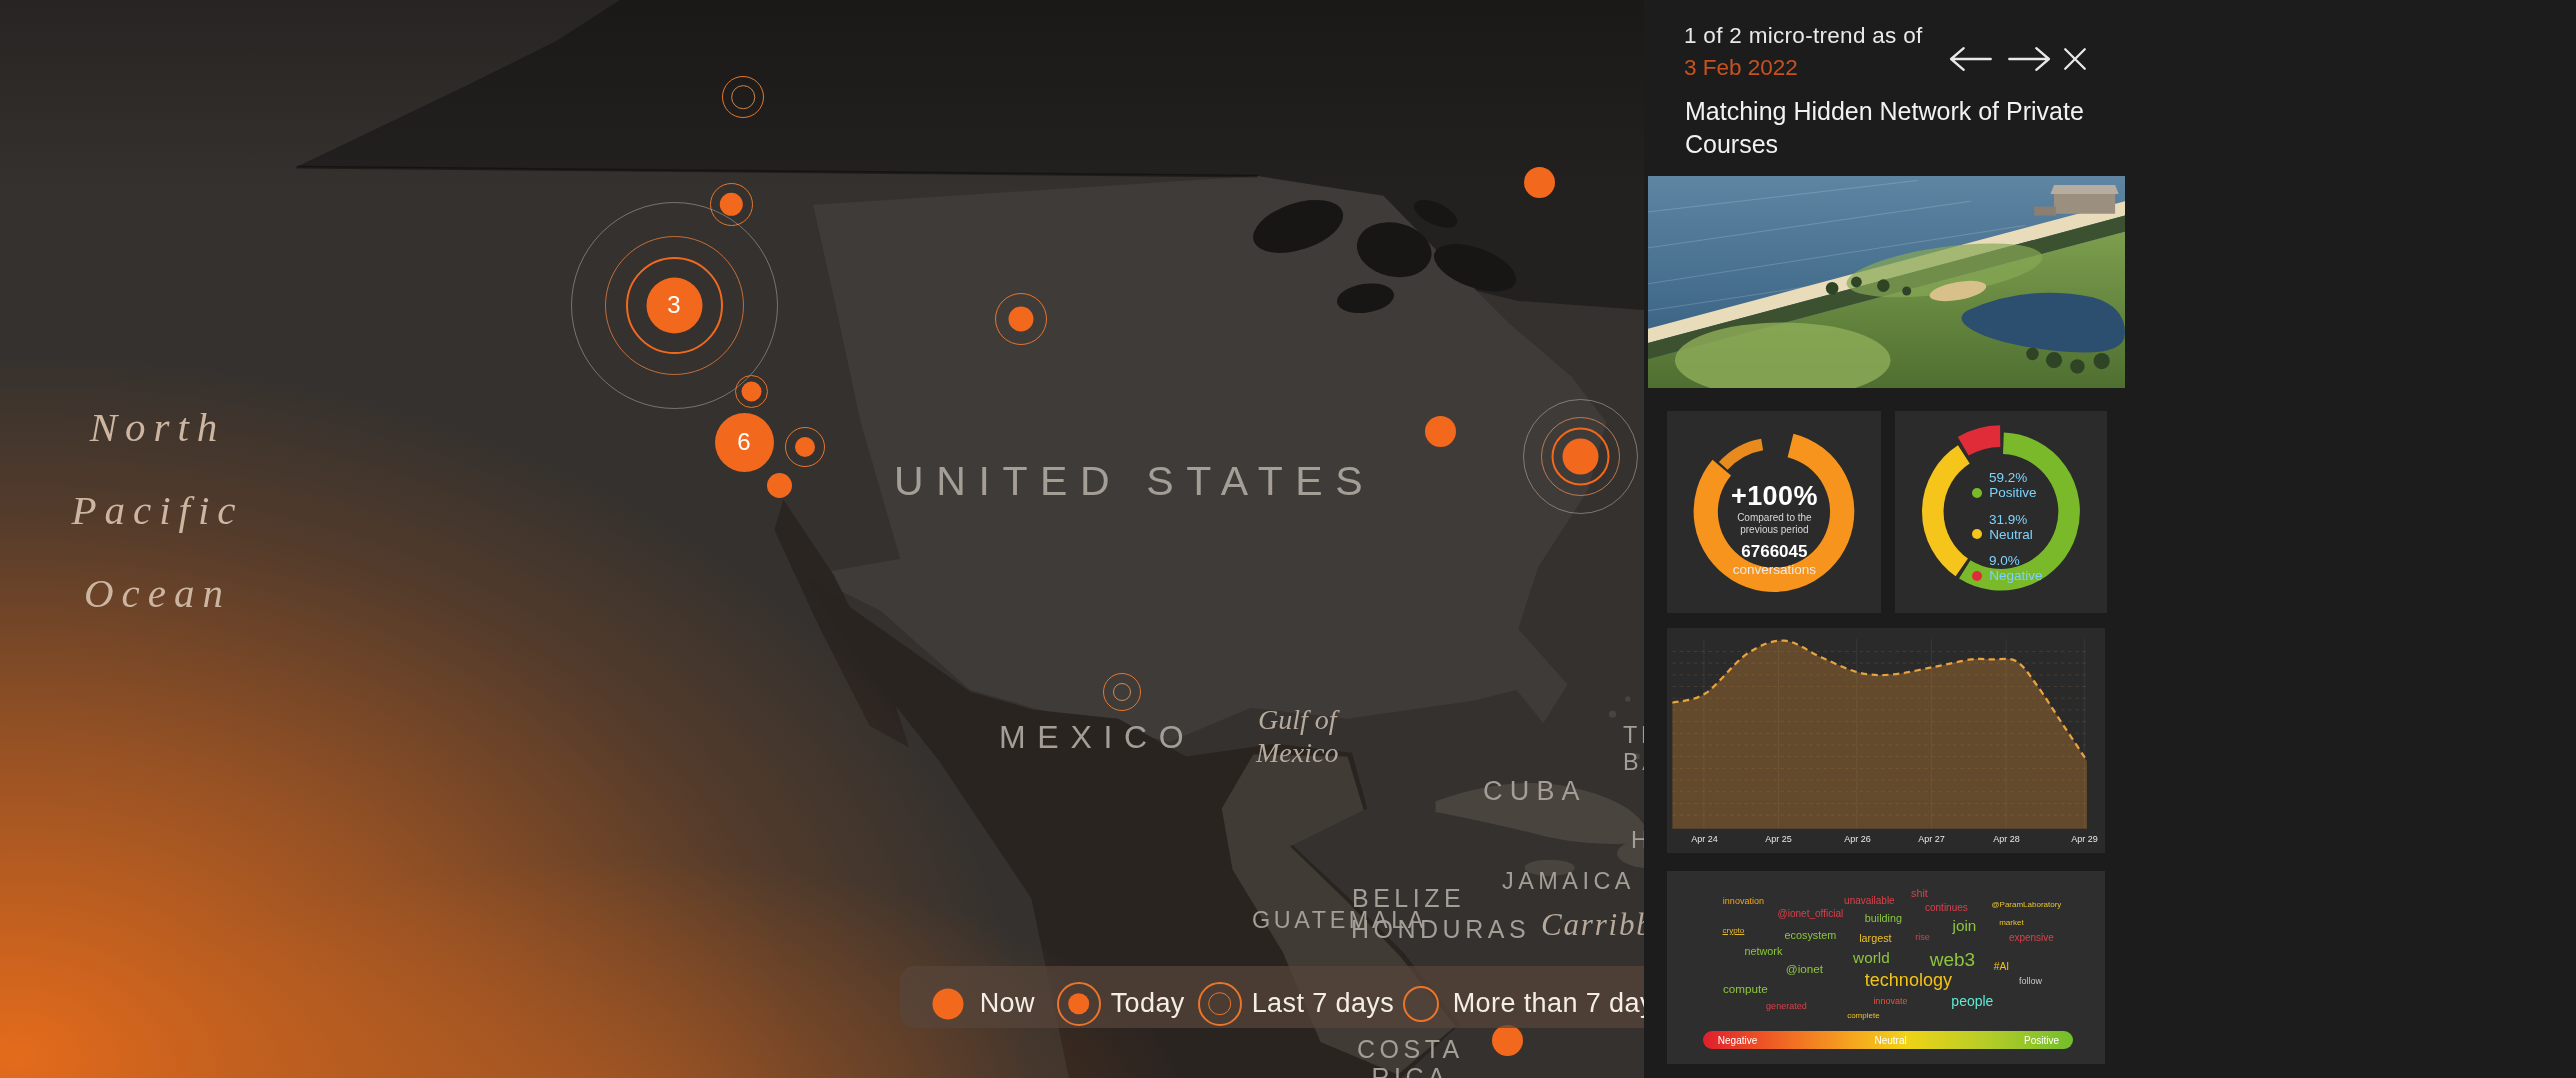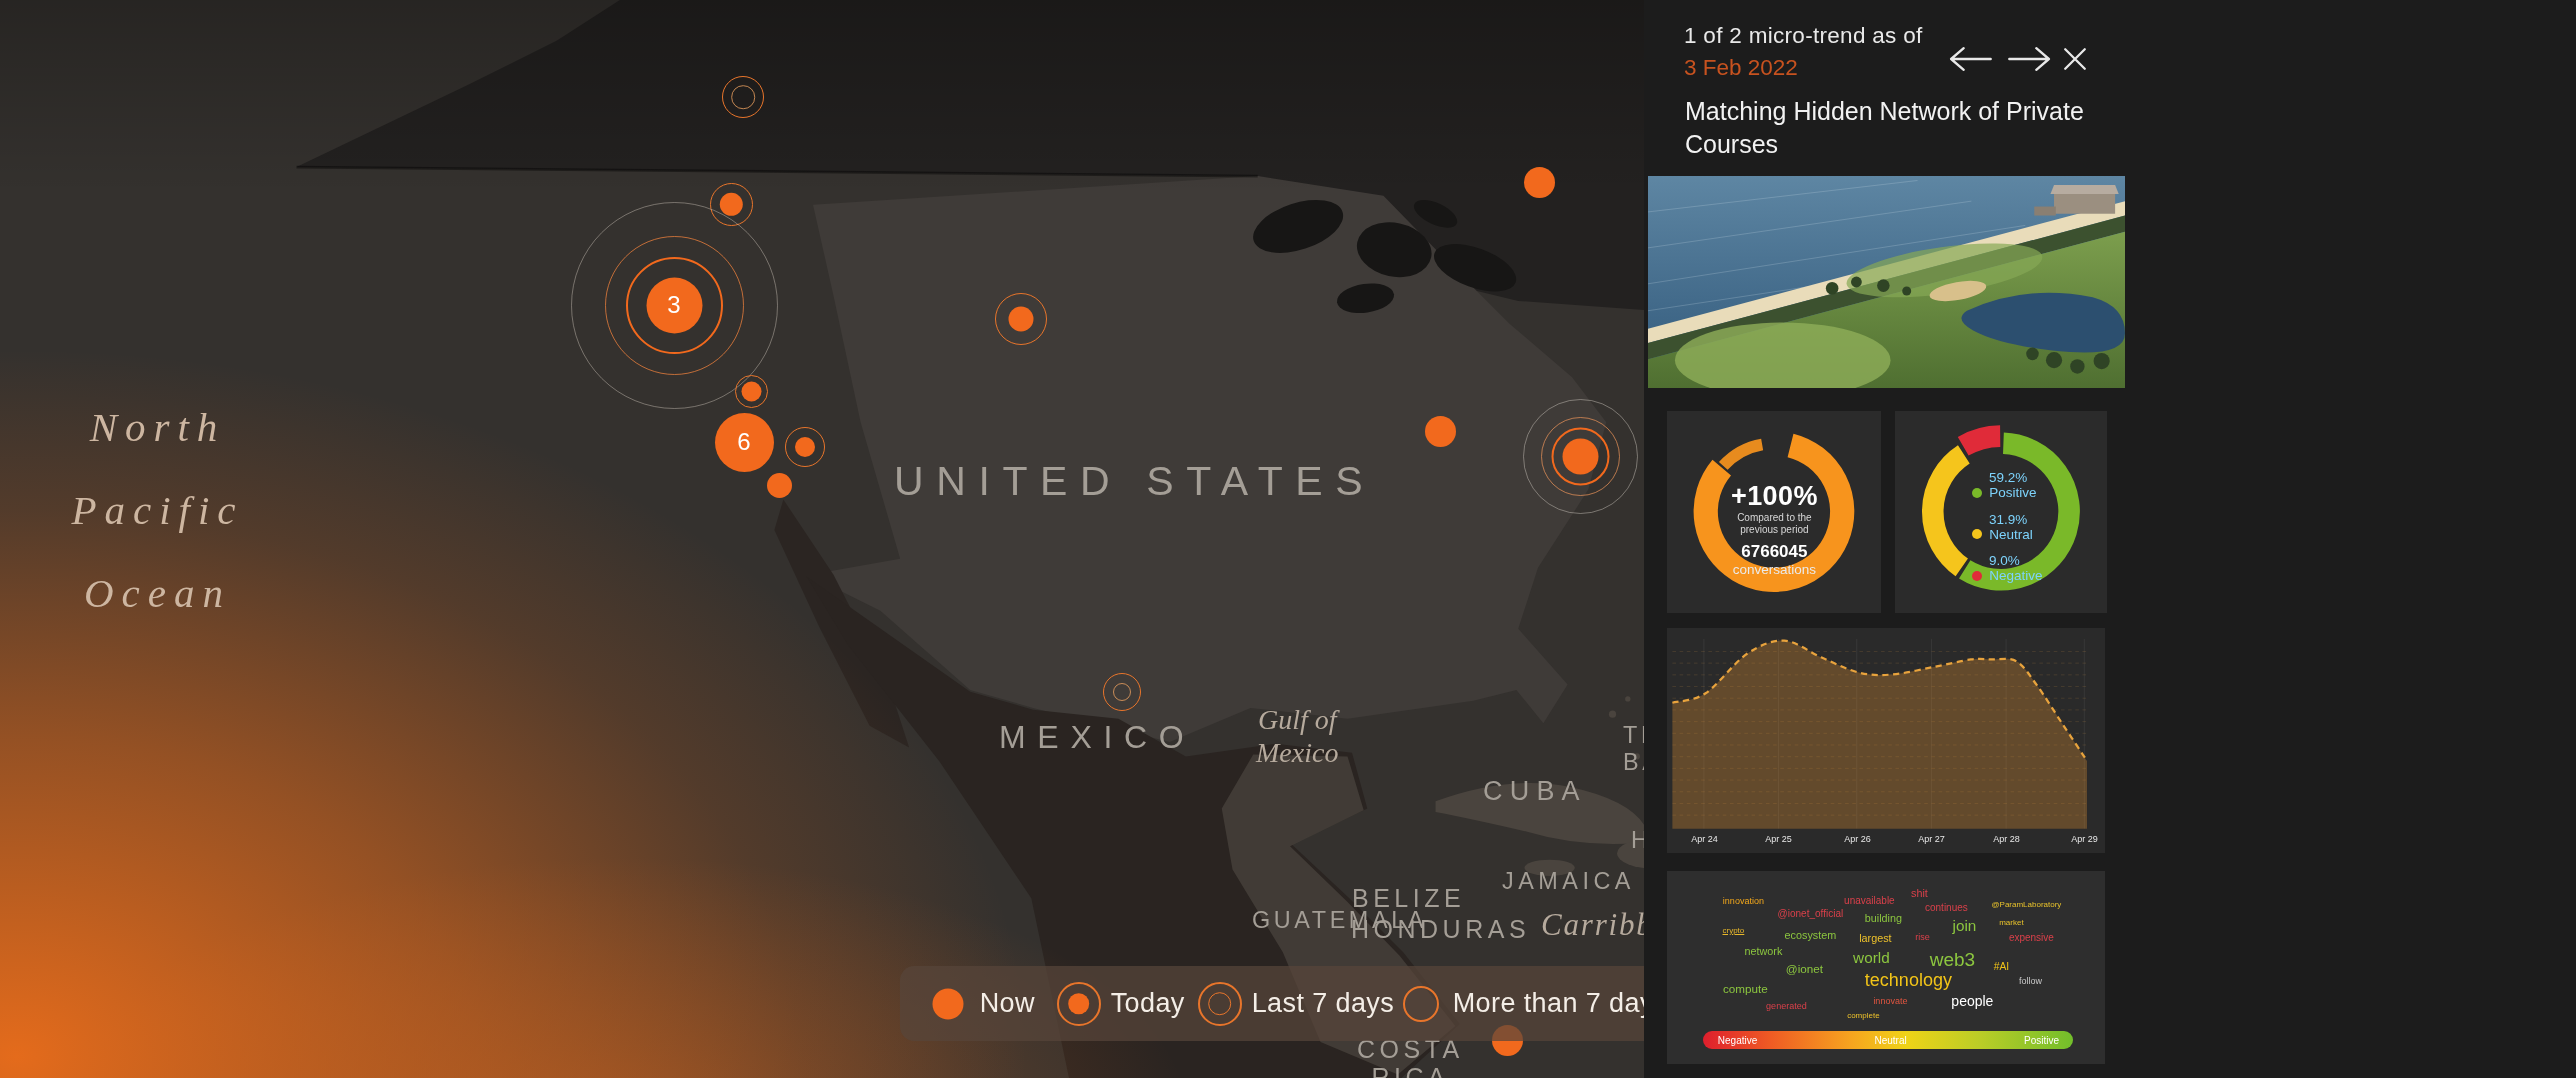--- a/index.html
+++ b/index.html
@@ -20,21 +20,21 @@
   #ocean-label{left:45px;top:386px;width:225px;text-align:center;font-size:41px;letter-spacing:8px;color:#cdb6a1;line-height:83px;}
   .clipnote{z-index:1;}
 
   
   .mk{position:absolute;transform:translate(-50%,-50%);z-index:30;}
   .mk .dot{display:block;background:#F2691D;border-radius:50%;position:absolute;left:50%;top:50%;transform:translate(-50%,-50%);}
   .mk .ring{display:block;position:absolute;left:50%;top:50%;transform:translate(-50%,-50%);border-style:solid;border-radius:50%;}
   .mk .num{position:absolute;left:50%;top:50%;transform:translate(-50%,-52%);color:#fff;font-size:24px;z-index:2;}
 
   
-  #map-legend{position:absolute;left:900px;top:966px;width:759px;height:75px;border-radius:14.4px;
+  #map-legend{position:absolute;left:900px;top:966px;width:759px;height:62px;border-radius:14.4px;
      background:rgba(88,69,58,.72);z-index:40;}
   .lg-item{position:absolute;top:0;height:75px;display:flex;align-items:center;}
   .lg-glyph{position:relative;width:41px;height:41px;flex:0 0 auto;}
   .lg-glyph i{position:absolute;left:50%;top:50%;transform:translate(-50%,-50%);border-radius:50%;display:block;}
   .lg-label{margin-left:11.7px;color:#f4eee7;font-size:27px;letter-spacing:0.4px;white-space:nowrap;}
 
   
   #panel{position:absolute;left:1644px;top:0;width:932px;height:1078px;background:#1c1c1c;z-index:50;}
   #pager{position:absolute;left:40px;top:23.4px;font-size:22.5px;color:#e9e9e9;letter-spacing:0.3px;}
   #pager-date{position:absolute;left:40px;top:55px;font-size:22.5px;color:#c7521f;}
@@ -390,21 +390,21 @@
     <span class="word" style="left: 96px; top: 80px; font-size: 10.8px; color: rgb(140, 198, 63);">network</span>
     <span class="word" style="left: 204px; top: 87px; font-size: 15.3px; color: rgb(140, 198, 63);">world</span>
     <span class="word" style="left: 285px; top: 88px; font-size: 19px; color: rgb(140, 198, 63);">web3</span>
     <span class="word" style="left: 334px; top: 96px; font-size: 10.3px; color: rgb(242, 196, 24);">#AI</span>
     <span class="word" style="left: 137px; top: 98px; font-size: 11.7px; color: rgb(140, 198, 63);">@ionet</span>
     <span class="word" style="left: 363px; top: 110px; font-size: 9px; color: rgb(201, 201, 201);">follow</span>
     <span class="word" style="left: 241px; top: 109px; font-size: 18px; color: rgb(242, 196, 24);">technology</span>
     <span class="word" style="left: 78px; top: 118px; font-size: 11.7px; color: rgb(140, 198, 63);">compute</span>
     <span class="word" style="left: 119px; top: 135px; font-size: 9px; color: rgb(217, 64, 74);">generated</span>
     <span class="word" style="left: 223px; top: 130px; font-size: 9px; color: rgb(224, 85, 64);">innovate</span>
-    <span class="word" style="left: 305px; top: 130px; font-size: 14px; color: #ffffff;">people</span>
+    <span class="word" style="left: 305px; top: 130px; font-size: 14px; color: #5eead4;">people</span>
     <span class="word" style="left: 196px; top: 145px; font-size: 8px; color: rgb(237, 193, 43);">complete</span>
 
     <div id="scale-bar">
       <span>Negative</span>
       <span>Neutral</span>
       <span>Positive</span>
     </div>
   </div>
 </div>
 

